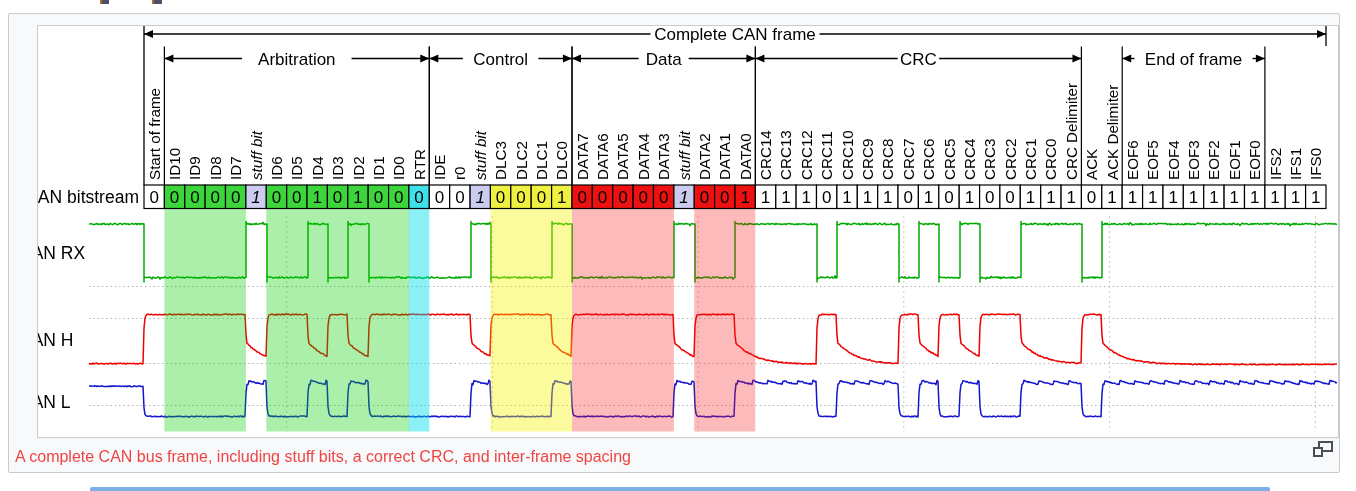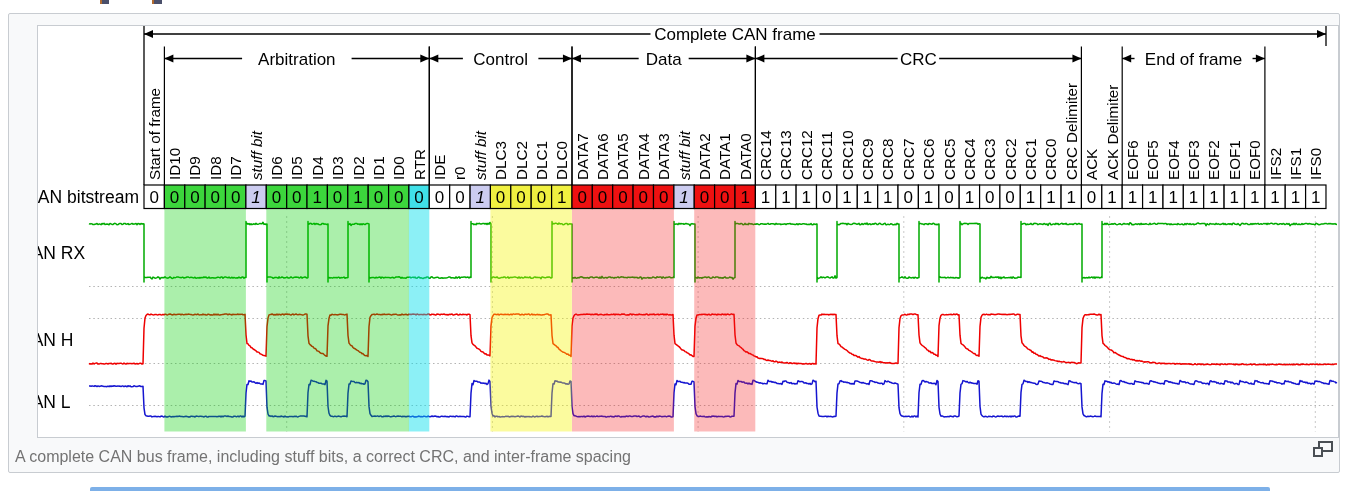--- a/index.html
+++ b/index.html
@@ -5,21 +5,21 @@
   html,body{margin:0;padding:0;background:#fff;}
   #page{position:relative;width:1356px;height:491px;background:#fff;overflow:hidden;
         font-family:"Liberation Sans","DejaVu Sans",sans-serif;}
   .frag{position:absolute;top:0;height:4px;background:#4a4f6a;border-left:2px solid #b06a30;}
   #figure{position:absolute;left:8px;top:13px;width:1330px;height:458px;
           background:#f8f9fa;border:1px solid #c8ccd1;border-radius:2px;}
   #imageframe{position:absolute;left:36px;top:24px;width:1300px;height:411px;
               background:#fff;border:1px solid #c8ccd1;cursor:pointer;}
   #imageframe svg{display:block;}
   #caption{position:absolute;left:14px;top:446px;width:1240px;
-           font-size:16px;color:#737373;line-height:20px;}
+           font-size:16px;color:#ef4444;line-height:20px;}
   #magnify{position:absolute;left:1311px;top:439px;width:22px;height:18px;cursor:pointer;}
   #navfrag{position:absolute;left:90px;top:487px;width:1180px;height:4px;
            background:#7db0e8;border-radius:2px 2px 0 0;}
   text{font-family:"Liberation Sans","DejaVu Sans",sans-serif;}
 </style>
 </head>
 <body>
 
 <div id="page">
 

